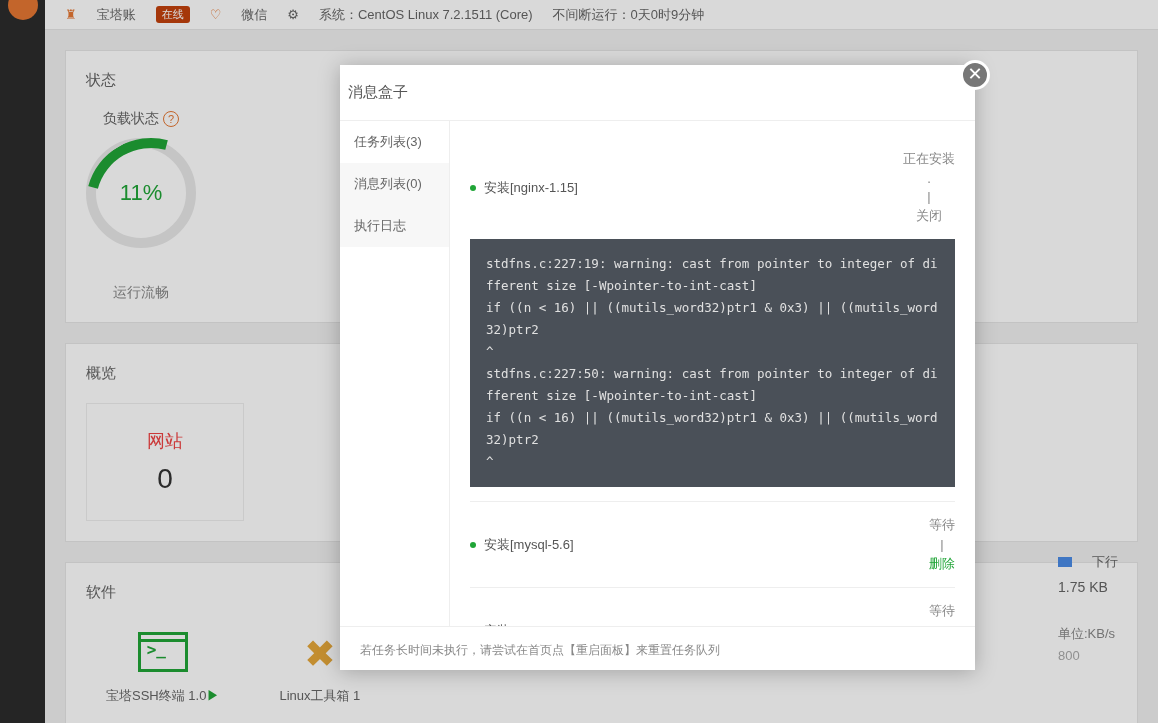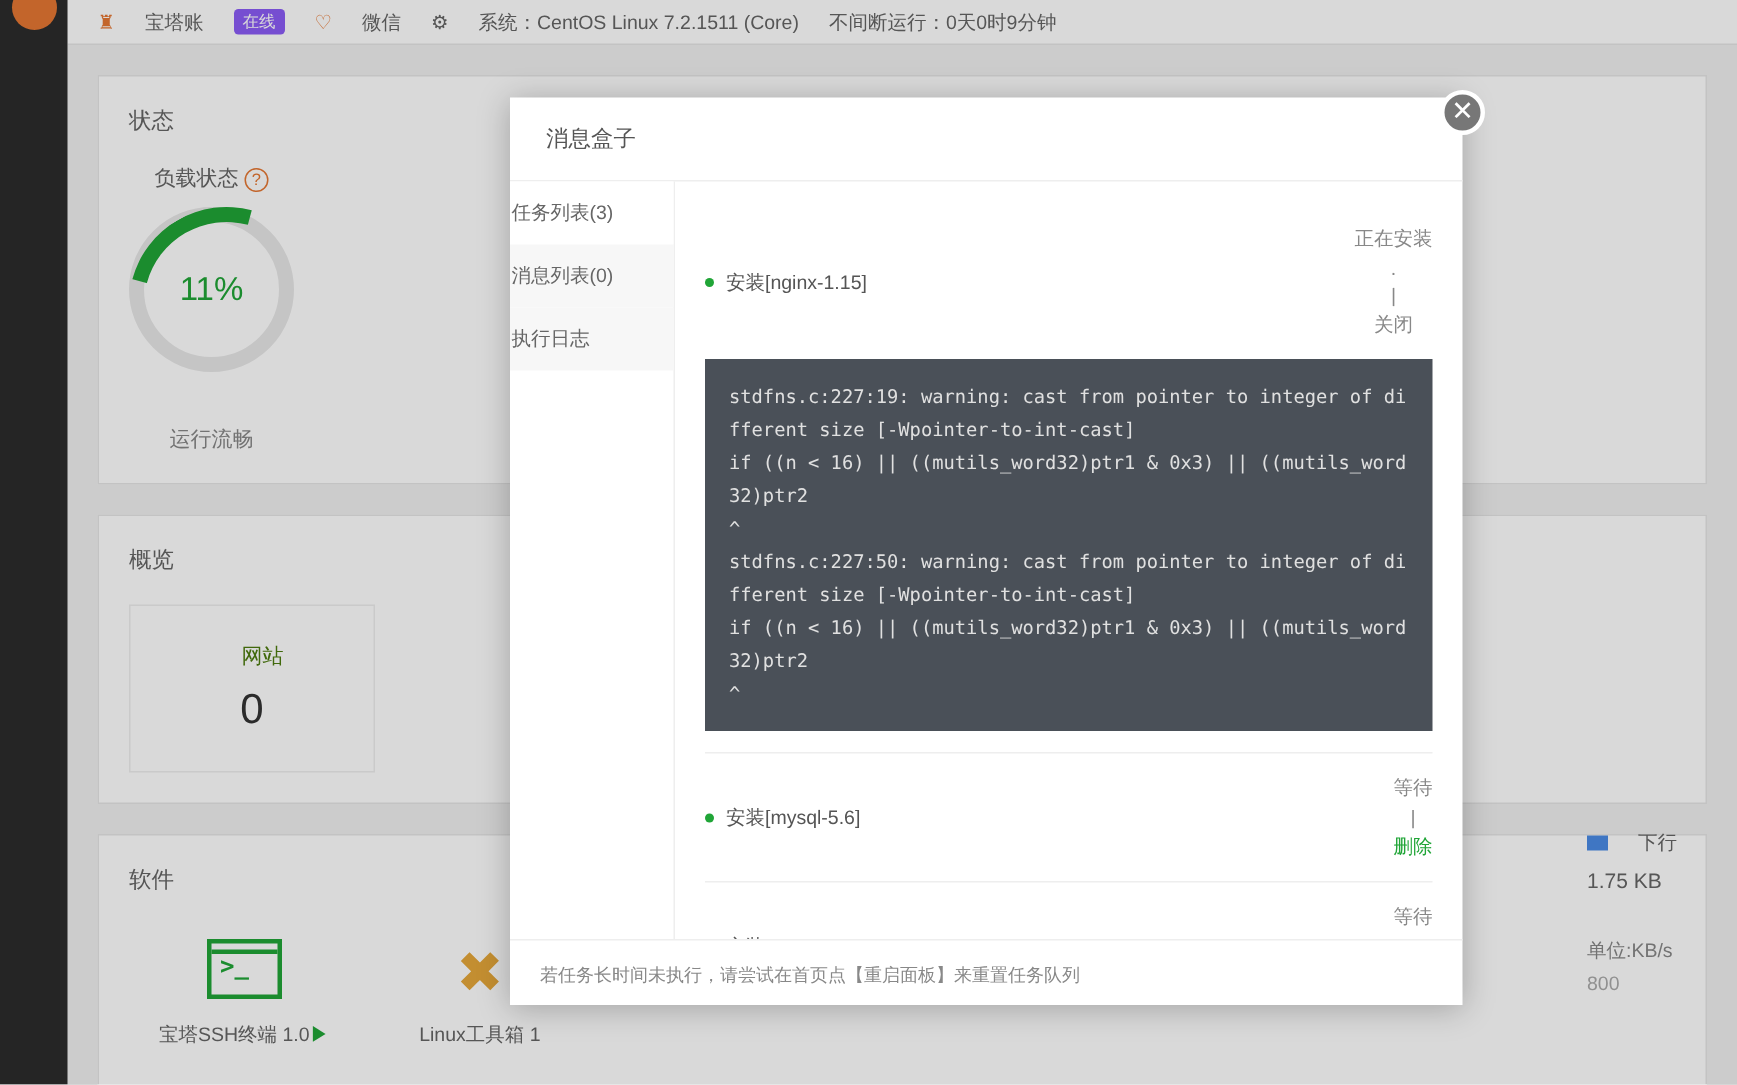--- a/index.html
+++ b/index.html
@@ -5,40 +5,40 @@
     * { margin: 0; padding: 0; box-sizing: border-box; font-family: "Microsoft YaHei", Arial, sans-serif; }
     body { background: #f0f0f0; width: 1158px; height: 723px; overflow: hidden; position: relative; }
     
     .sidebar { width: 45px; height: 100%; background: #2c2c2c; position: absolute; left: 0; top: 0; }
     .logo { width: 30px; height: 30px; background: #e57733; border-radius: 50%; margin: 0 auto; position: absolute; top: -10px; left: 50%; transform: translateX(-50%); }
     
     .main { margin-left: 45px; height: 100%; }
     
     .topbar { height: 30px; background: #fff; display: flex; align-items: center; padding: 0 20px; color: #666; font-size: 13px; gap: 20px; border-bottom: 1px solid #e5e5e5; }
     .topbar .user-icon { color: #e57733; }
-    .topbar .badge { background: #8b5cf6; color: #fff; padding: 1px 6px; font-size: 11px; border-radius: 3px; }
+    .topbar .badge { background: #c2410c; color: #fff; padding: 1px 6px; font-size: 11px; border-radius: 3px; }
     .topbar .heart { color: #e57733; }
     
     .content { padding: 20px; }
     
     .panel { background: #fff; border: 1px solid #e5e5e5; margin-bottom: 20px; padding: 20px; }
     .panel-title { font-size: 15px; color: #666; margin-bottom: 20px; font-weight: normal; }
     
     .status-row { display: flex; gap: 40px; }
     .load-box { text-align: center; }
     .load-label { color: #666; font-size: 14px; margin-bottom: 10px; }
     .load-label .help { display: inline-block; width: 16px; height: 16px; border: 1px solid #e57733; border-radius: 50%; color: #e57733; font-size: 11px; line-height: 14px; }
     .gauge { width: 110px; height: 110px; border-radius: 50%; border: 10px solid #e8e8e8; position: relative; margin: 0 auto 10px; }
     .gauge::before { content: ''; position: absolute; top: -10px; left: -10px; width: 110px; height: 110px; border-radius: 50%; border: 10px solid transparent; border-top-color: #20a537; transform: rotate(-30deg); }
     .gauge-val { position: absolute; top: 50%; left: 50%; transform: translate(-50%, -50%); font-size: 22px; color: #20a537; }
     .load-status { color: #888; font-size: 14px; margin-top: 36px; }
     
     .overview-row { display: flex; gap: 30px; }
     .ov-item { border: 1px solid #eee; padding: 25px 60px; text-align: center; }
-    .ov-label { color: #4d7c0f; font-size: 14px; margin-bottom: 10px; margin-left: 14px; }
+    .ov-label { color: #ef4444; font-size: 18px; margin-bottom: 10px; }
     .ov-val { font-size: 28px; color: #333; }
     
     .software-box .sw-row { display: flex; gap: 60px; padding: 10px 20px; }
     .sw-item { text-align: center; }
     .sw-icon { width: 50px; height: 40px; margin: 0 auto 15px; }
     .terminal-icon { border: 3px solid #20a537; position: relative; }
     .terminal-icon::before { content: '>_'; position: absolute; top: 5px; left: 6px; color: #20a537; font-size: 16px; font-weight: bold; font-family: monospace; }
     .terminal-icon .dots { position: absolute; top: -3px; left: 0; right: 0; height: 10px; border-bottom: 3px solid #20a537; }
     .tools-icon { color: #e5a73a; font-size: 38px; }
     .sw-label { color: #666; font-size: 13px; }
@@ -48,24 +48,24 @@
     .traffic-legend { display: flex; align-items: center; gap: 20px; margin-bottom: 8px; }
     .traffic-legend .box { width: 14px; height: 10px; background: #4a8be6; }
     .traffic-val { font-size: 14px; margin-bottom: 30px; }
     .traffic-unit { color: #888; }
     .traffic-scale { color: #aaa; margin-top: 5px; }
     
     
     .overlay { position: absolute; inset: 0; background: rgba(0,0,0,0.15); }
     .modal { position: absolute; top: 65px; left: 340px; width: 635px; height: 605px; background: #fff; box-shadow: 0 2px 20px rgba(0,0,0,0.25); }
     .modal-close { position: absolute; top: -5px; right: -15px; width: 30px; height: 30px; background: #777; border-radius: 50%; border: 3px solid #fff; color: #fff; font-size: 18px; line-height: 22px; text-align: center; cursor: pointer; }
-    .modal-header { padding: 18px 24px; border-bottom: 1px solid #eee; font-size: 15px; color: #555; }
+    .modal-header { padding: 18px 8px; border-bottom: 1px solid #eee; font-size: 15px; color: #555; }
     .modal-body { display: flex; height: calc(100% - 100px); }
     .modal-tabs { width: 110px; border-right: 1px solid #eee; }
-    .modal-tab { padding: 12px 1px; font-size: 13px; color: #666; cursor: pointer; background: #fff; }
+    .modal-tab { padding: 12px 14px; font-size: 13px; color: #666; cursor: pointer; background: #fff; }
     .modal-tab.active { background: #fff; }
     .modal-tab:not(.active) { background: #f7f7f7; }
     .modal-main { flex: 1; padding: 15px 20px; overflow: auto; }
     .task-item { padding: 14px 0; border-bottom: 1px solid #eee; }
     .task-item:last-child { border-bottom: none; }
     .task-head { display: flex; align-items: center; justify-content: space-between; font-size: 13px; }
     .task-name { display: flex; align-items: center; gap: 8px; color: #555; }
     .dot { width: 6px; height: 6px; background: #20a537; border-radius: 50%; }
     .task-actions { color: #888; display: flex; align-items: center; gap: 3px; flex-direction: column; }
     .task-actions .link { color: #888; cursor: pointer; }

